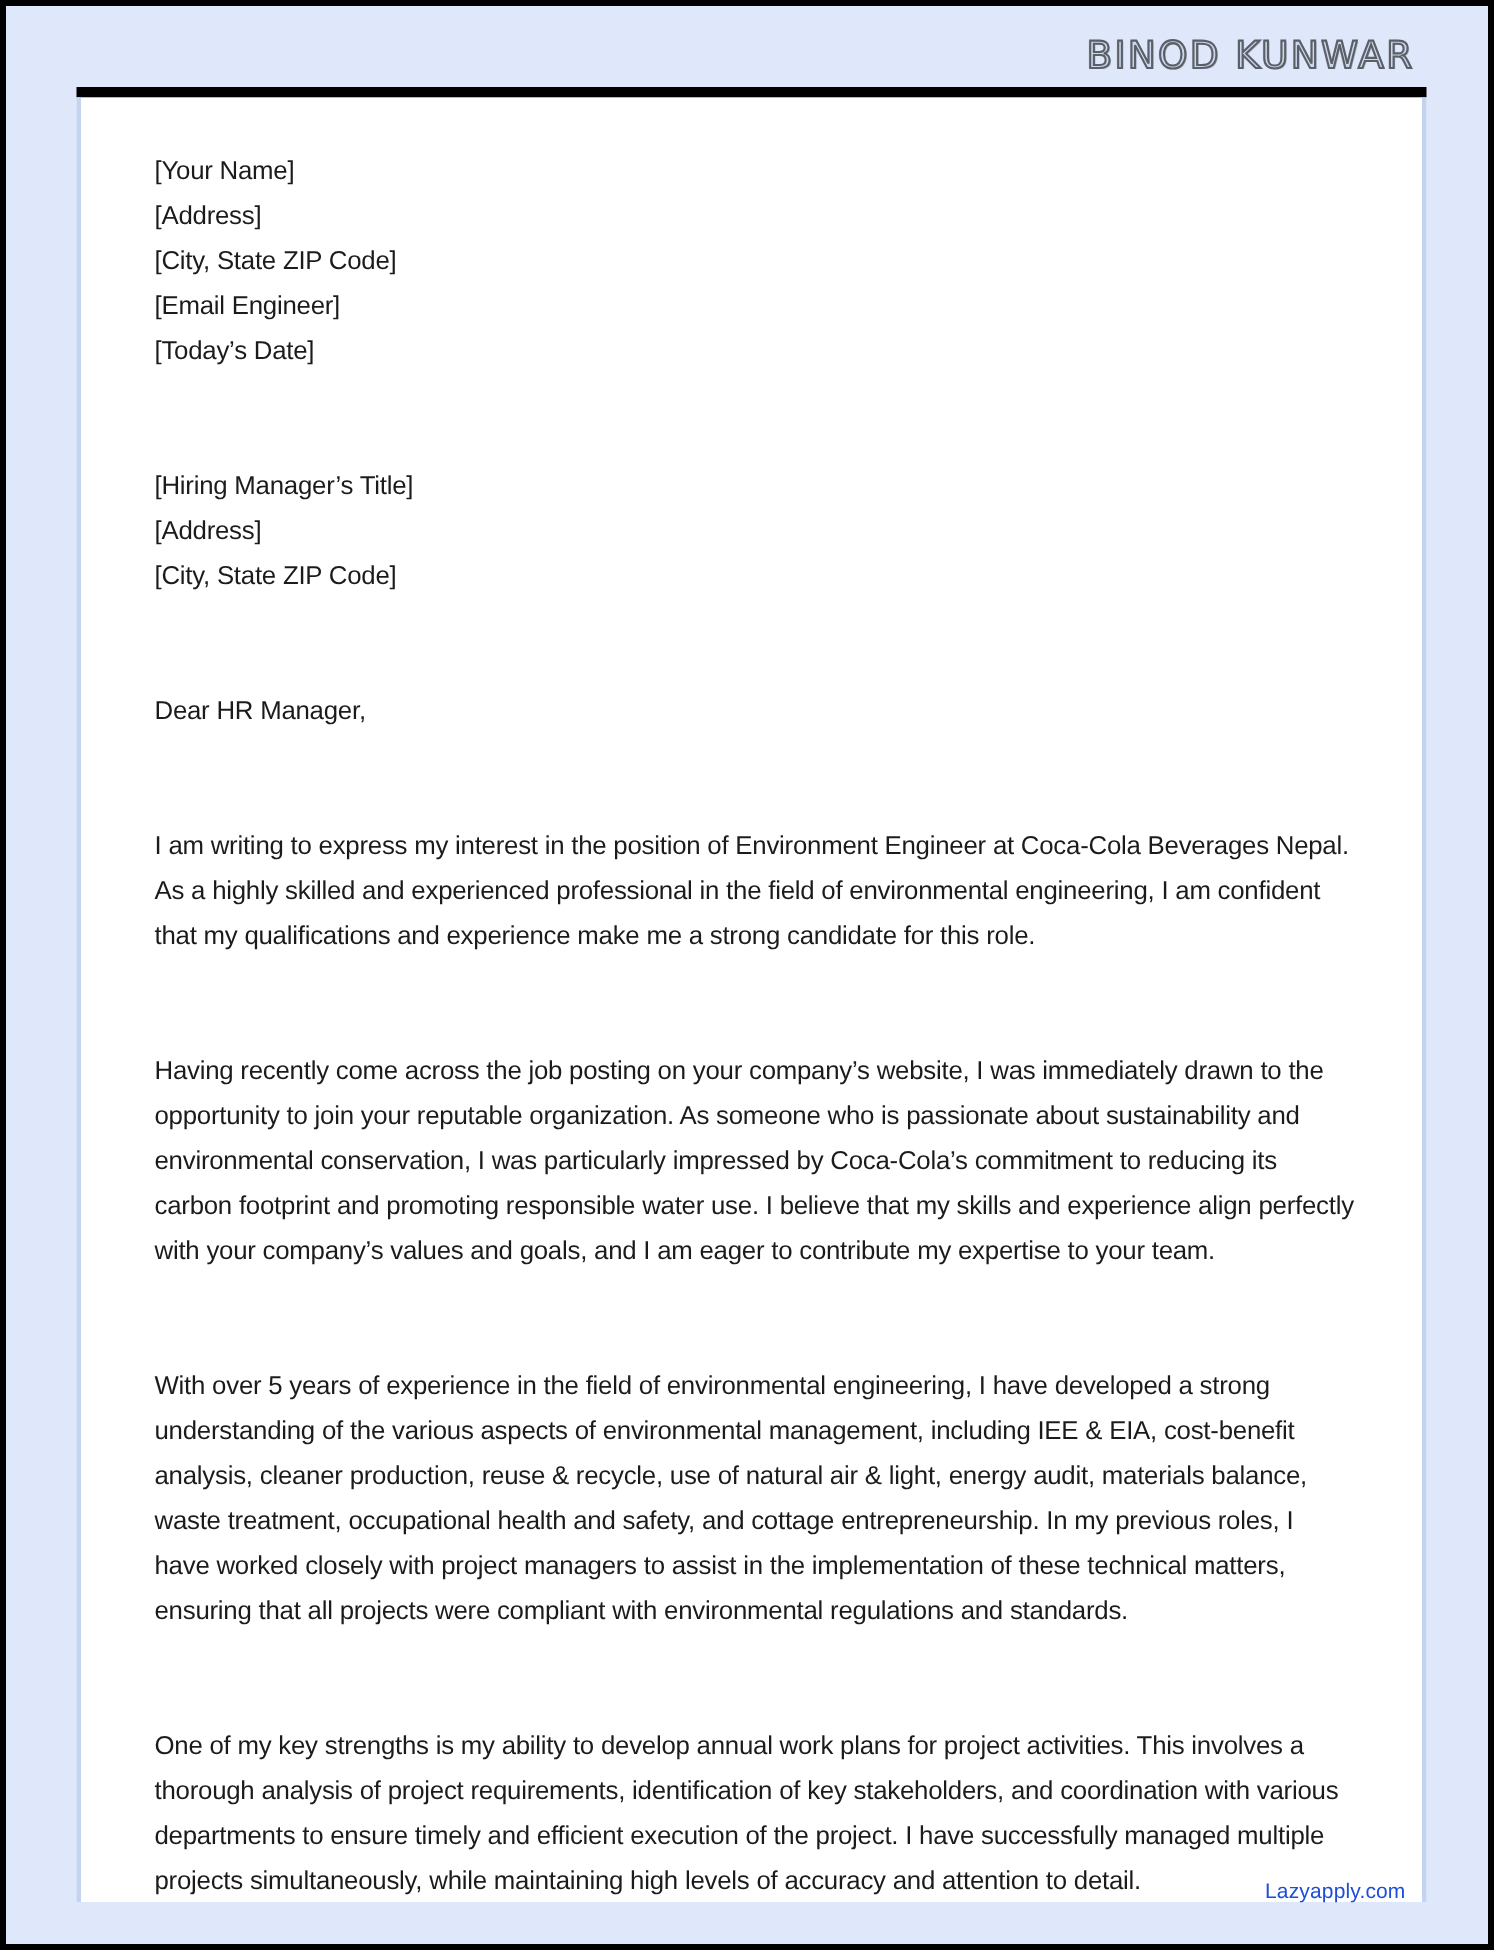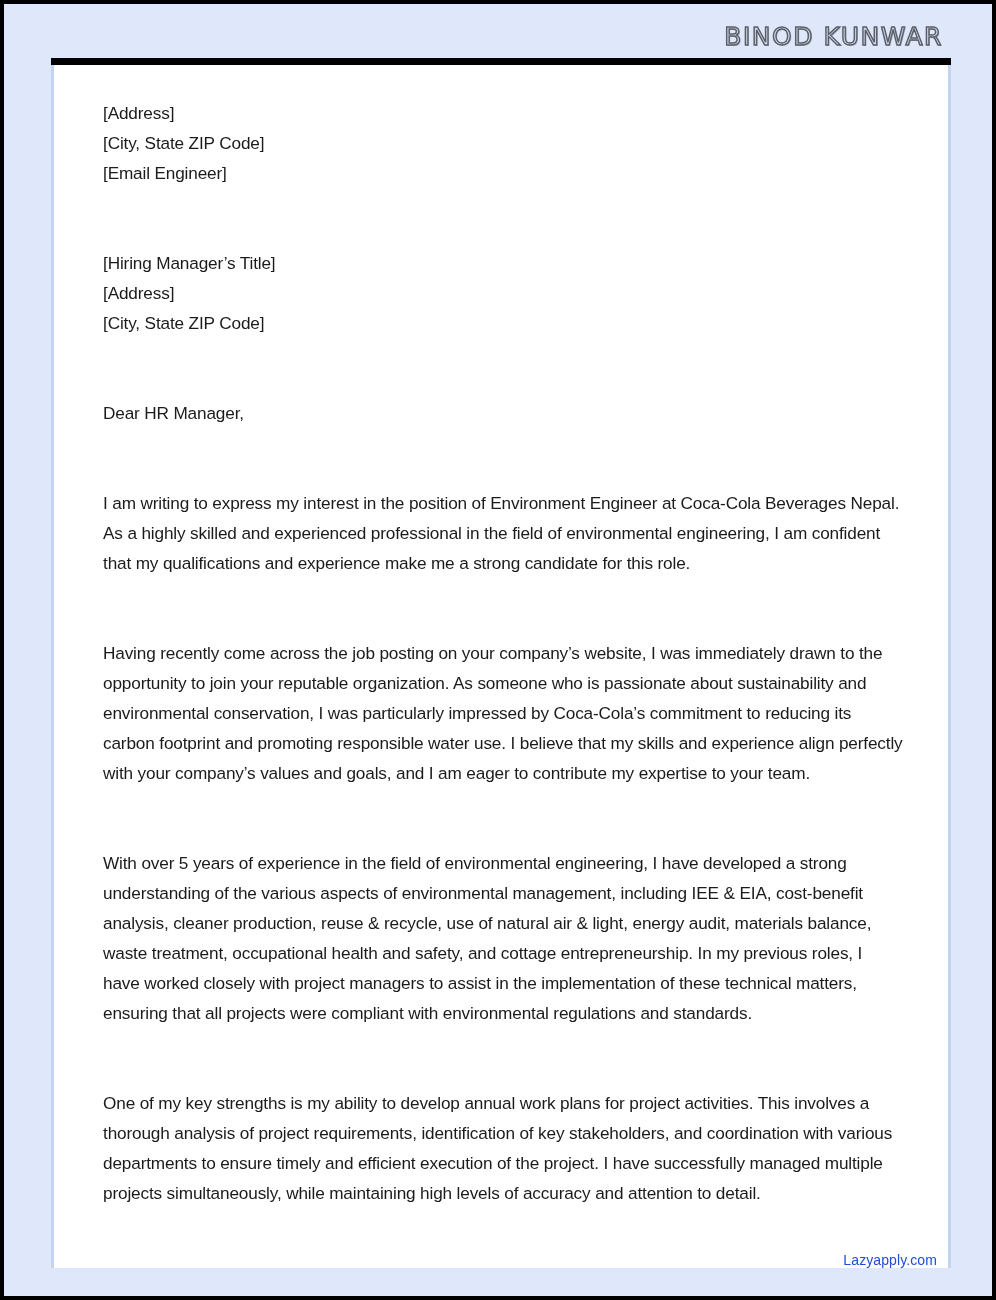--- a/index.html
+++ b/index.html
@@ -123,23 +123,25 @@
   <div id="canvas">
 
     <div id="letterhead">BINOD KUNWAR</div>
 
     <div id="header-rule"></div>
 
     <div id="sheet">
       <div id="sheet-body">
 
         <div class="blk">
+          <span class="addr-line">[Your Name]</span>
           <span class="addr-line">[Address]</span>
           <span class="addr-line">[City, State ZIP Code]</span>
           <span class="addr-line">[Email Engineer]</span>
+          <span class="addr-line">[Today’s Date]</span>
         </div>
 
         <div class="gap-lg"></div>
 
         <div class="blk">
           <span class="addr-line">[Hiring Manager’s Title]</span>
           <span class="addr-line">[Address]</span>
           <span class="addr-line">[City, State ZIP Code]</span>
         </div>
 

